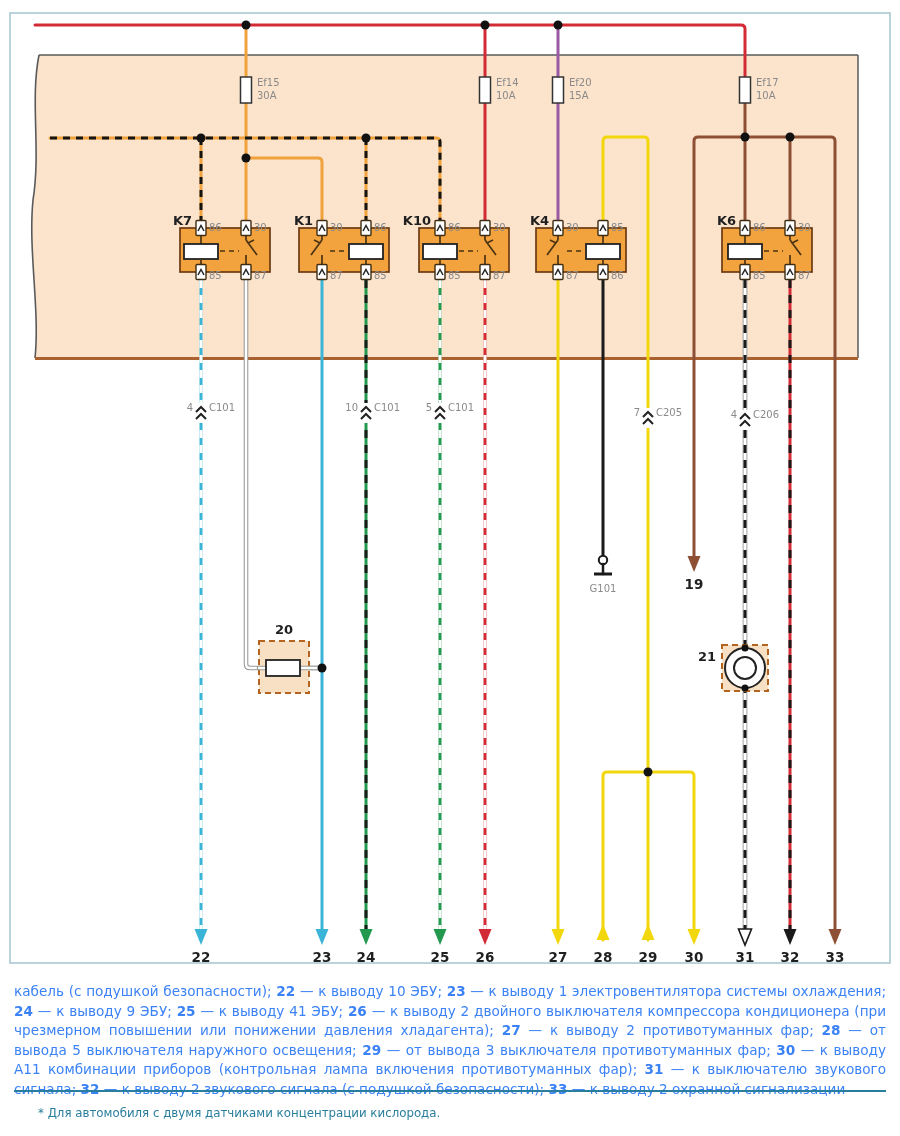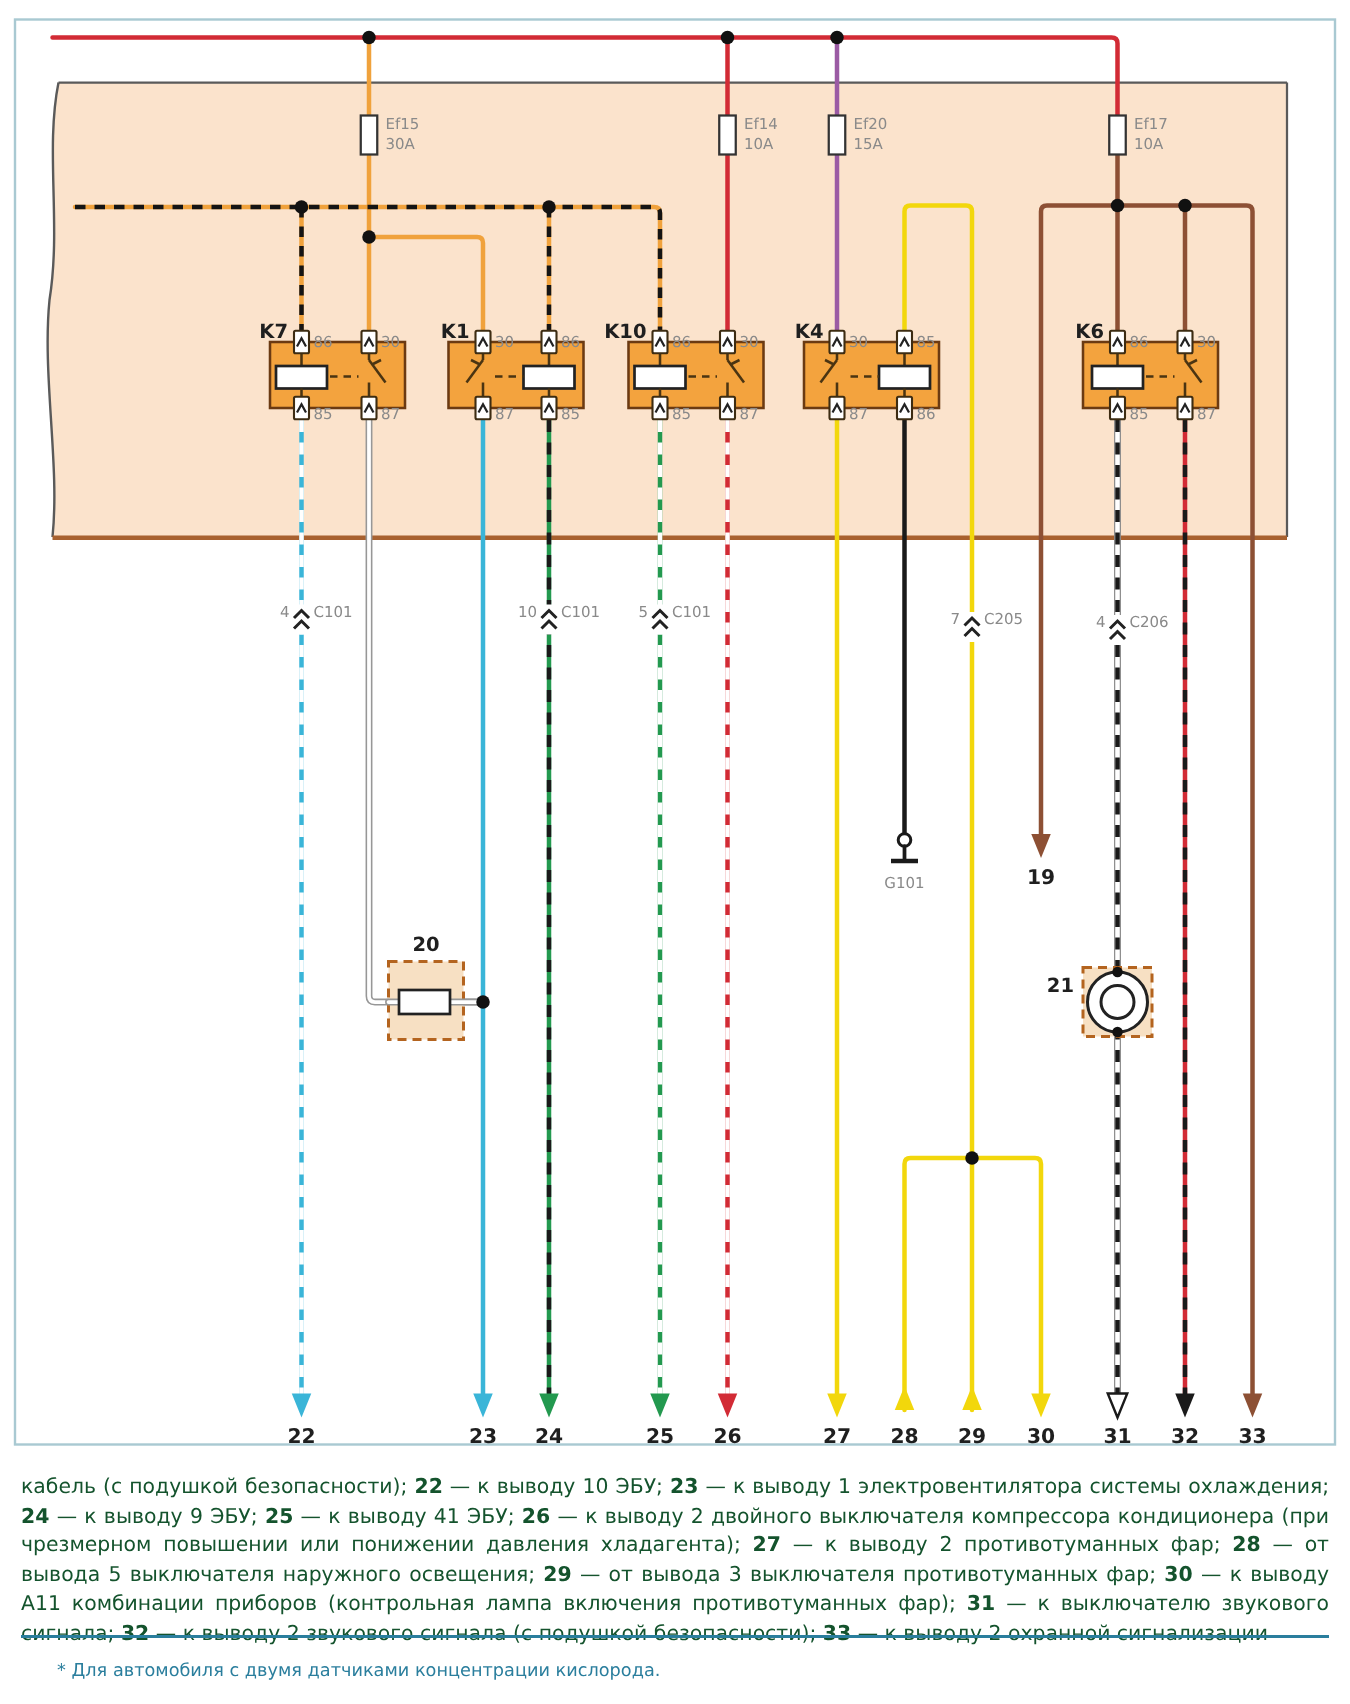--- a/index.html
+++ b/index.html
@@ -3,21 +3,21 @@
 <meta charset="utf-8">
 <style>
   html,body{margin:0;padding:0;background:#e8e8e8;}
   .page{position:relative;width:900px;height:1136px;background:#ffffff;
         font-family:"DejaVu Sans",sans-serif;overflow:hidden;}
   svg text{font-family:"DejaVu Sans",sans-serif;}
   .lbl-gray{font-size:10px;fill:#8a8a8a;}
   .lbl-dark{font-size:13px;font-weight:bold;fill:#1f1f1f;}
   .lbl-num{font-size:13.5px;font-weight:bold;fill:#1f1f1f;}
   .legend{position:absolute;left:14px;top:982px;width:872px;
-          color:#14532d;font-size:13.6px;line-height:19.5px;text-align:justify;}
+          color:#3b82f6;font-size:13.6px;line-height:19.5px;text-align:justify;}
   .legend b{font-weight:700;}
   .rule{position:absolute;left:14px;top:1090px;width:872px;height:0;
         border-top:2.5px solid #2a7e9d;}
   .footnote{position:absolute;left:14px;top:1106px;width:872px;
             color:#2a7e9d;font-size:11.8px;margin-left:24px;}
   
   .w-red{stroke:#d22b35;} .w-orange{stroke:#f0a23c;} .w-purple{stroke:#9b5ba4;}
   .w-yellow{stroke:#f2d70c;} .w-cyan{stroke:#3ab5d8;} .w-green{stroke:#23994f;}
   .w-brown{stroke:#8d5034;} .w-black{stroke:#1a1a1a;} .w-white{stroke:#ffffff;}
   .w-grayu{stroke:#979797;}

